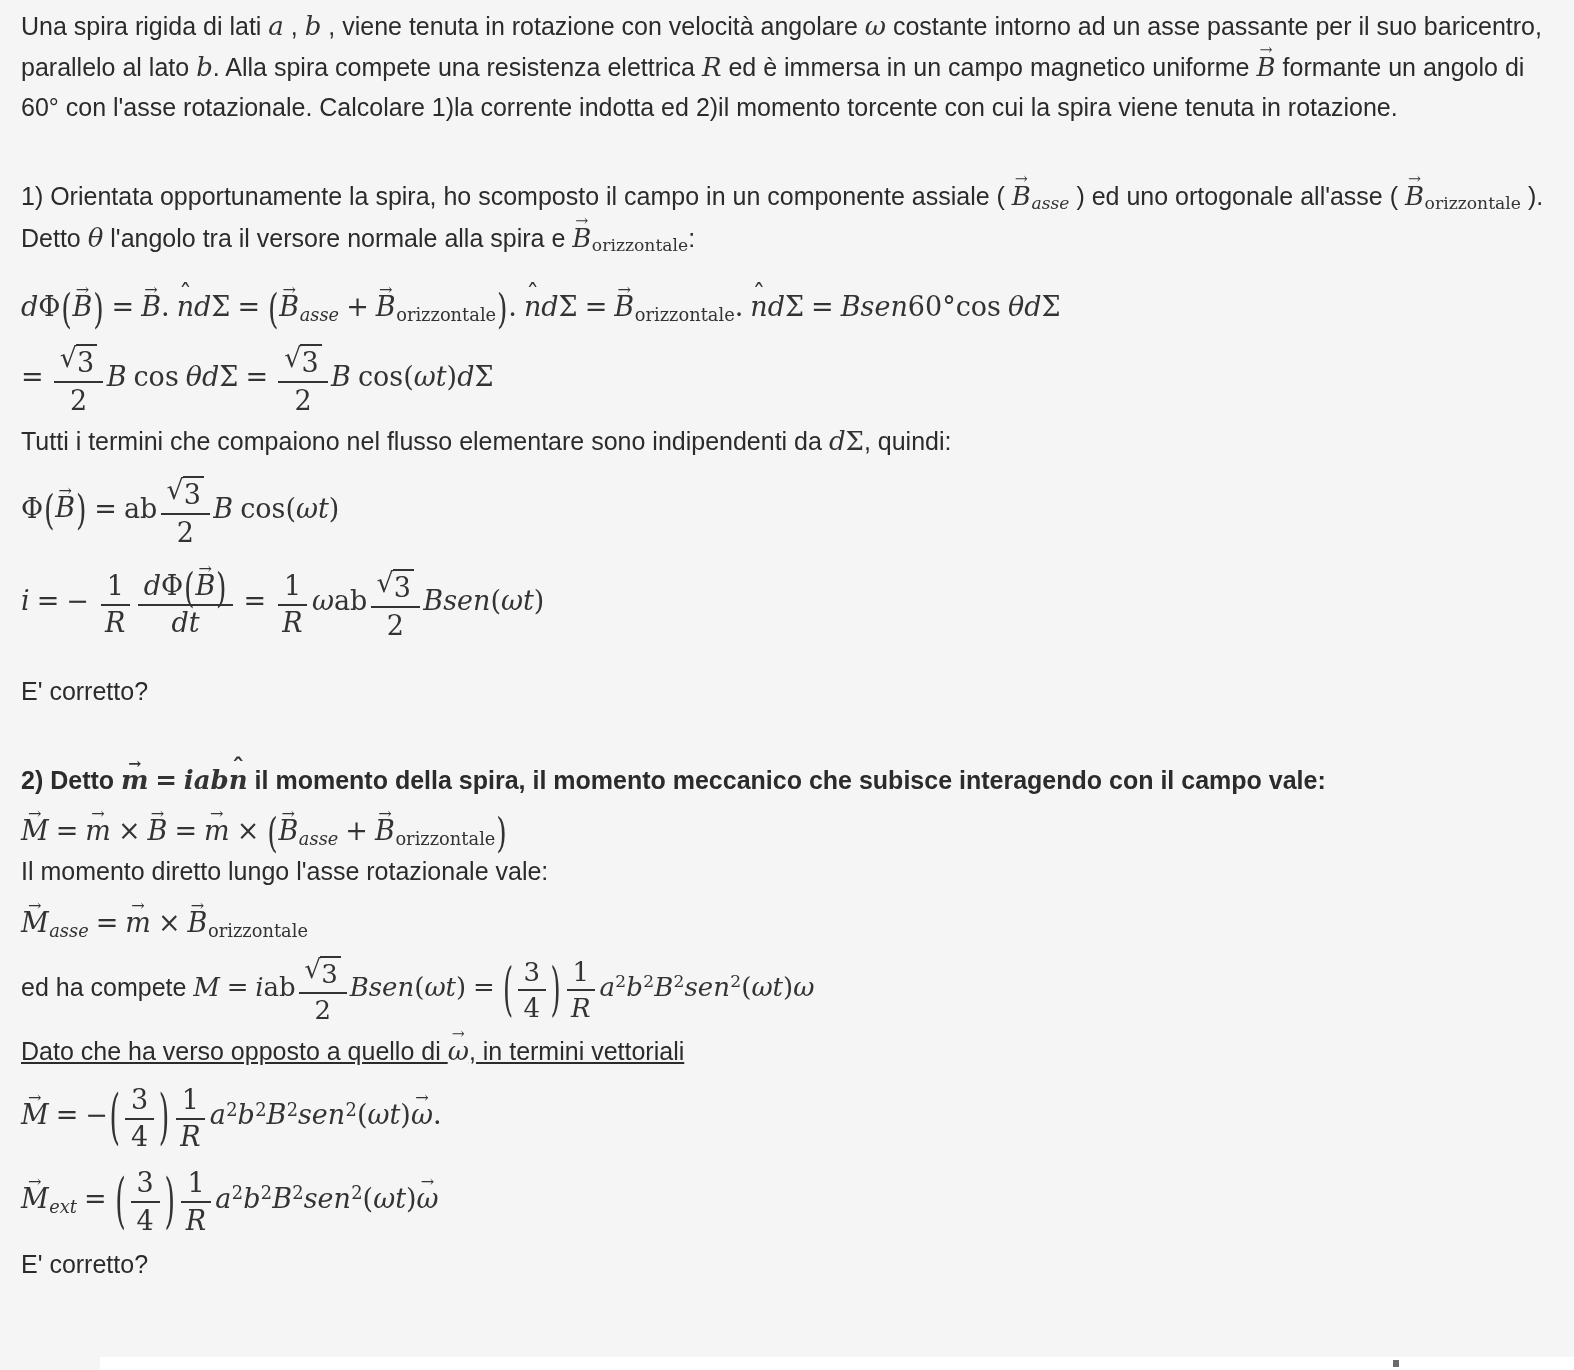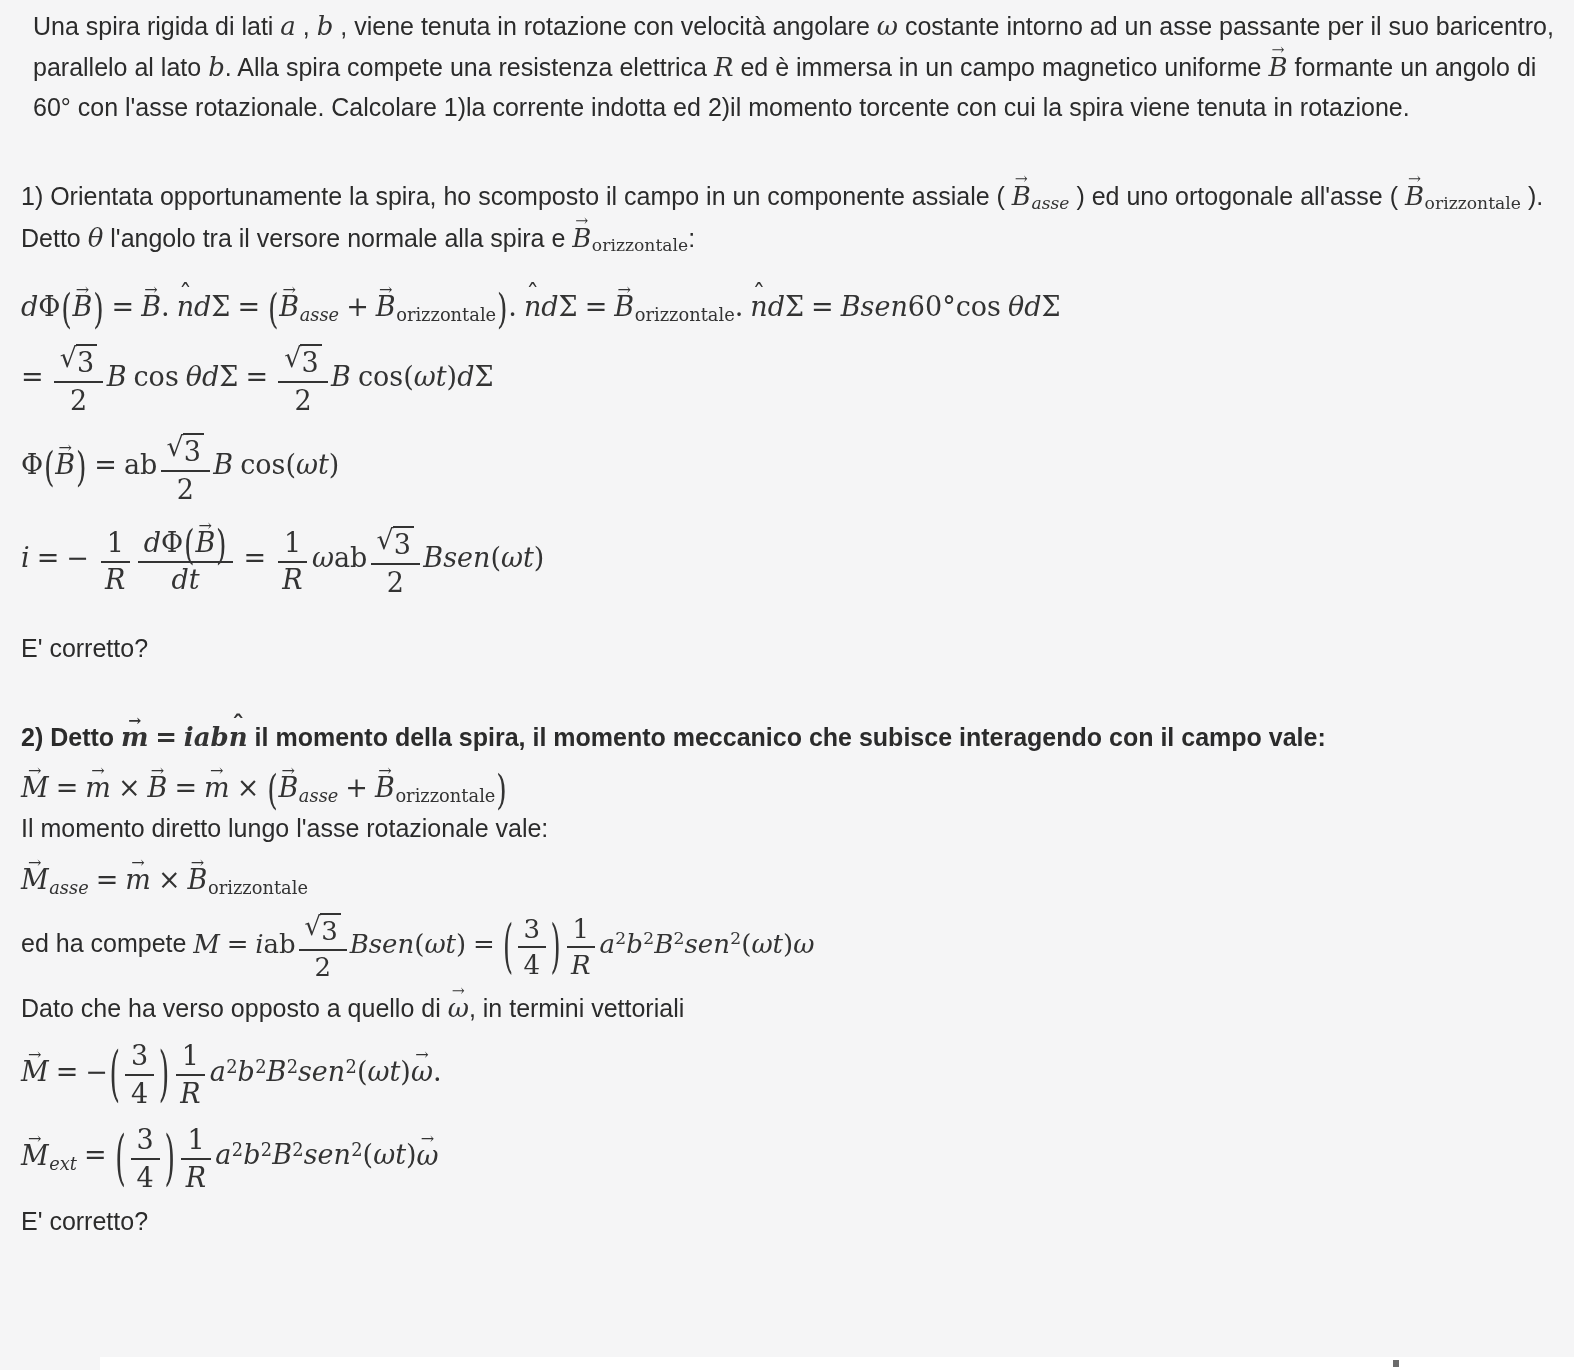--- a/index.html
+++ b/index.html
@@ -55,32 +55,32 @@
 
   .bigp, .Bigp {
     display:inline-block; font-style:normal; vertical-align:middle; line-height:1;
   }
   .bigp { transform:scaleY(1.55); margin:0 0.03em; }
   .Bigp { transform:scaleY(2.2);  margin:0 0.06em; }
 
   .msp { display:inline-block; width:0.26em; }
 
   
-  [data-name="problem-statement"]      { margin-bottom:34px;margin-left:12px; }
+  [data-name="problem-statement"]      { margin-bottom:34px; }
   [data-name="part1-intro"]            { margin-bottom:14px; padding-top:14px; }
   [data-name="eq-flux-element"]        { padding-top:16px; }
   [data-name="eq-flux-element-cont"]   { padding-top:10px; }
   [data-name="note-flux-independence"] { margin-top:2px; }
   [data-name="eq-total-flux"]          { padding-top:8px; }
   [data-name="eq-induced-current"]     { padding-top:12px; margin-bottom:22px; }
   [data-name="question-1"]             { margin:28px 0 38px; }
   [data-name="part2-intro"]            { padding-top:10px;font-weight:bold; }
   [data-name="eq-torque-total"]        { padding-top:12px; }
   [data-name="torque-modulus-line"]    { padding-top:6px; }
-  [data-name="note-opposite-direction"]{ padding-top:4px; }
+  [data-name="note-opposite-direction"]{ padding-top:4px;text-decoration:underline; }
   [data-name="eq-torque-vector"]       { padding-top:8px; }
   [data-name="eq-external-torque"]     { padding-top:8px; }
   [data-name="question-2"]             { margin-top:6px; }
 
   .bottom-strip {
     position:absolute; left:100px; right:0; bottom:0; height:13px;
     background:#ffffff;
   }
   .bottom-mark {
     position:absolute; left:1393px; bottom:3px; width:6px; height:7px;
@@ -105,20 +105,21 @@
           </span></span>
         <span class="mrow den"><span class="mn">2</span></span>
       </span><span class="mi">B</span><span class="msp"></span><span class="mrow rm"><span class="mi">c</span><span class="mi">o</span><span class="mi">s</span></span><span class="msp"></span><span class="mi">θ</span><span class="mi">d</span><span class="mn">Σ</span><span class="msp"></span><span class="mn">=</span><span class="msp"></span><span class="frac">
         <span class="mrow num"><span class="sqrt">
             <span class="rad">√</span>
             <span class="mrow radicand"><span class="mn">3</span></span>
           </span></span>
         <span class="mrow den"><span class="mn">2</span></span>
       </span><span class="mi">B</span><span class="msp"></span><span class="mrow rm"><span class="mi">c</span><span class="mi">o</span><span class="mi">s</span></span><span class="mn">(</span><span class="mi">ω</span><span class="mi">t</span><span class="mn">)</span><span class="mi">d</span><span class="mn">Σ</span></div>
 
+  <p class="para" data-name="note-flux-independence"><span>Tutti i termini che compaiono nel flusso elementare sono indipendenti da </span><span class="math"><span class="mi">d</span><span class="mn">Σ</span></span><span>, quindi:</span></p>
 
   <div class="eq" data-name="eq-total-flux"><span class="mn">Φ</span><span class="bigp">(</span><span class="acc"><span class="accm">→</span><span class="mrow"><span class="mi">B</span></span></span><span class="bigp">)</span><span class="msp"></span><span class="mn">=</span><span class="msp"></span><span class="mrow rm"><span class="mi">a</span><span class="mi">b</span></span><span class="frac">
         <span class="mrow num"><span class="sqrt">
             <span class="rad">√</span>
             <span class="mrow radicand"><span class="mn">3</span></span>
           </span></span>
         <span class="mrow den"><span class="mn">2</span></span>
       </span><span class="mi">B</span><span class="msp"></span><span class="mrow rm"><span class="mi">c</span><span class="mi">o</span><span class="mi">s</span></span><span class="mn">(</span><span class="mi">ω</span><span class="mi">t</span><span class="mn">)</span></div>
 
 

